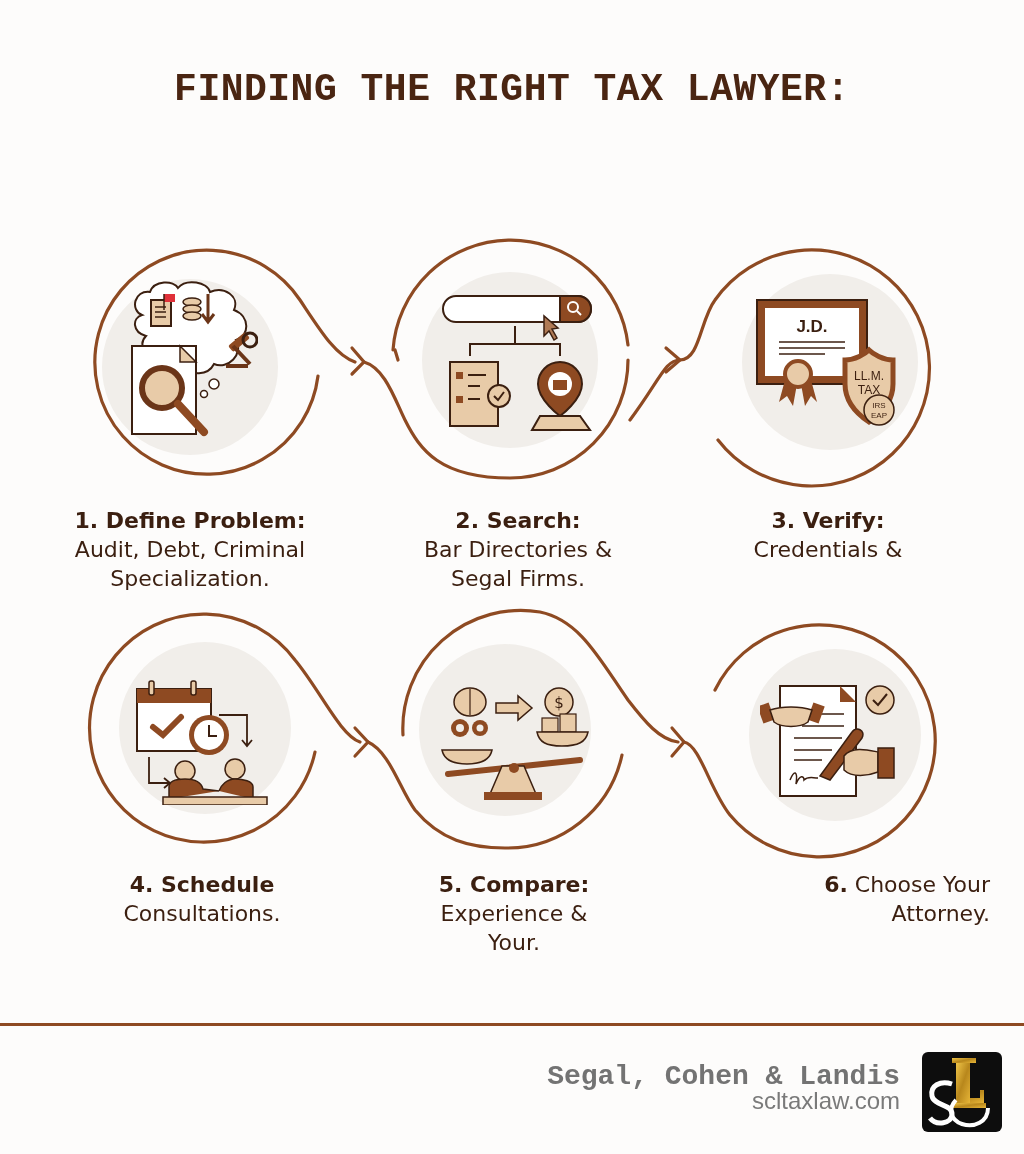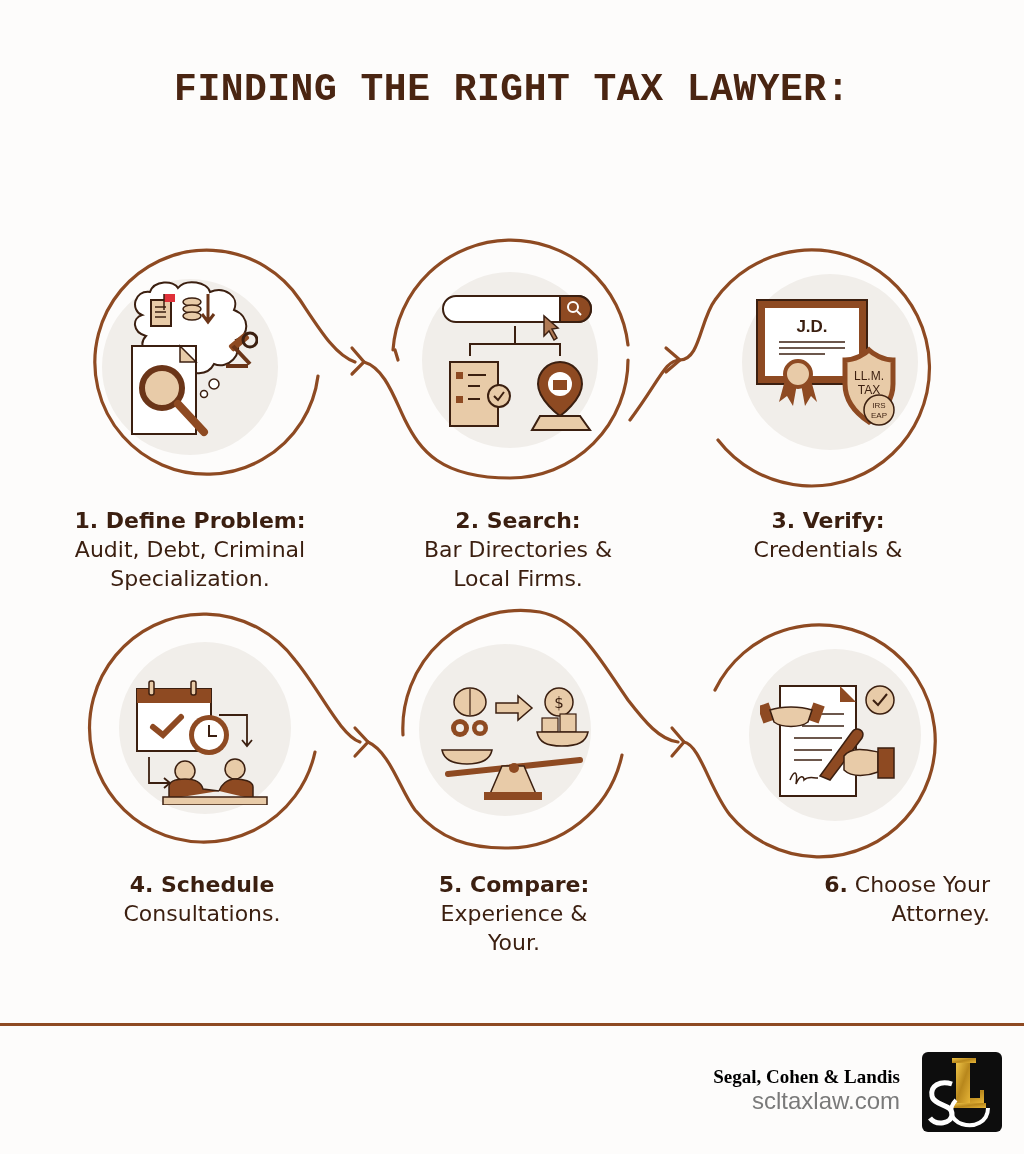--- a/index.html
+++ b/index.html
@@ -20,22 +20,22 @@
     position:absolute; text-align:center; font-size:22px; line-height:29px;
     color:#3b1f10; font-family:"DejaVu Sans", sans-serif;
   }
   .label .head { font-weight:bold; display:block; }
   .label .inline-head { font-weight:bold; }
   .divider {
     position:absolute; left:0; top:1023px; width:1024px; height:3px; background:#8e4a22;
   }
   .brand { position:absolute; right:124px; top:1064px; text-align:right; }
   .brand-name {
-    font-family:Liberation Serif, serif; font-weight:bold; font-size:19px;
-    color:#000000; line-height:26px; display:block;
+    font-family:Liberation Mono, monospace; font-weight:bold; font-size:28px;
+    color:#737373; line-height:26px; display:block;
   }
   .brand-url {
     font-family:"Liberation Sans", sans-serif; font-size:24px; color:#7a7a7a;
     line-height:22px; display:block;
   }
   .logo {
     position:absolute; left:922px; top:1052px; width:80px; height:80px;
     background:#0d0d0d; border-radius:6px; overflow:hidden;
   }
 </style>
@@ -200,21 +200,21 @@
 </svg>
 
 <div class="label" style="left:40px;top:506px;width:300px;">
   <span class="head">1. Define Problem:</span>
   <span style="display:block">Audit, Debt, Criminal</span>
   <span style="display:block">Specialization.</span>
 </div>
 <div class="label" style="left:368px;top:506px;width:300px;">
   <span class="head">2. Search:</span>
   <span style="display:block">Bar Directories &amp;</span>
-  <span style="display:block">Local Firms.</span>
+  <span style="display:block">Segal Firms.</span>
 </div>
 <div class="label" style="left:678px;top:506px;width:300px;">
   <span class="head">3. Verify:</span>
   <span style="display:block">Credentials &amp;</span>
 </div>
 <div class="label" style="left:52px;top:870px;width:300px;">
   <span class="head">4. Schedule</span>
   <span style="display:block">Consultations.</span>
 </div>
 <div class="label" style="left:364px;top:870px;width:300px;">

